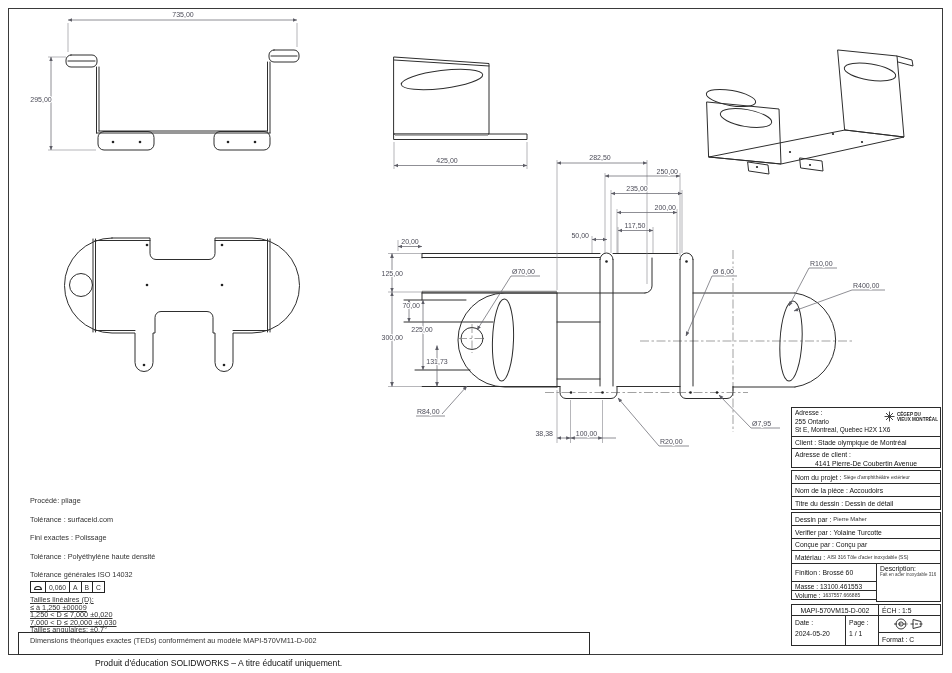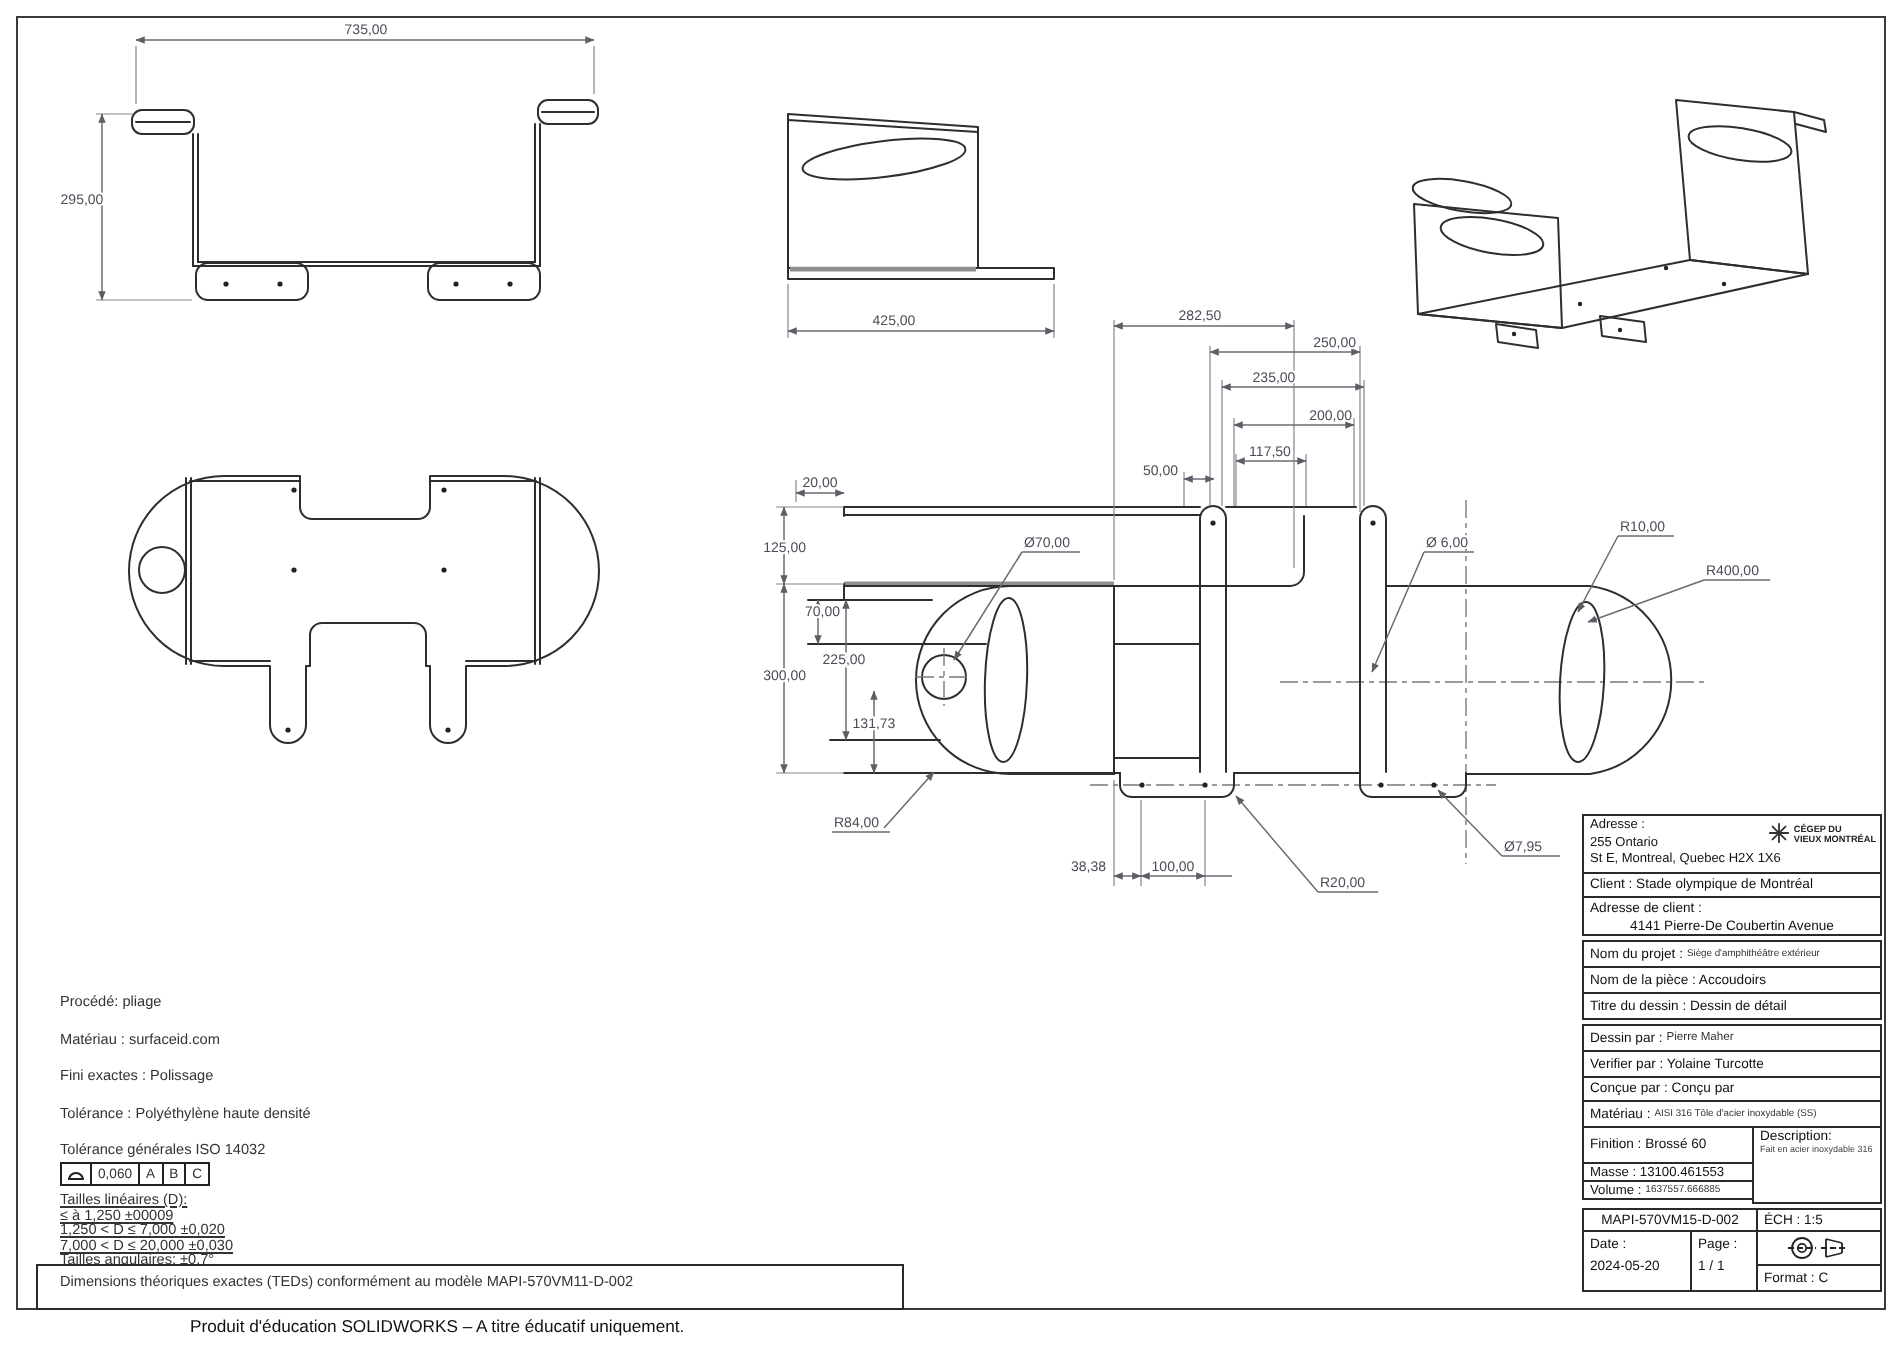--- a/index.html
+++ b/index.html
@@ -15,21 +15,21 @@
   .dimtx{font-size:7px;fill:#4c4c58;paint-order:stroke;stroke:#fff;stroke-width:2.2;stroke-linejoin:round;}
   
   .notes{position:absolute;left:30px;top:496px;font-size:7.3px;color:#333;}
   .notes .sp{margin:0 0 9.5px 0;}
   .notes .tt{margin:3px 0 2px 0;}
   .fcf{display:flex;margin:0 0 3px 0;}
   .fcf .c{border:1px solid #222;margin-left:-1px;padding:1px 3px;height:8px;display:flex;align-items:center;font-size:6.8px;background:#fff;}
   .fcf .c:first-child{margin-left:0;}
   .dome{width:8px;height:4.5px;border:1px solid #222;border-radius:8px 8px 0 0;box-sizing:border-box;margin-top:2px;}
   .tight{line-height:7.6px;margin:0;text-decoration:underline;}
-  .tedbox{position:absolute;left:18px;top:632px;width:434px;height:23px;border:1px solid #2a2a2a;box-sizing:border-box;padding:2.5px 0 0 11px;font-size:7.3px;line-height:9px;color:#333;background:#fff;}
+  .tedbox{position:absolute;left:18px;top:632px;width:572px;height:23px;border:1px solid #2a2a2a;box-sizing:border-box;padding:2.5px 0 0 11px;font-size:7.3px;line-height:9px;color:#333;background:#fff;}
   .footer{position:absolute;left:95px;top:658px;font-size:8.6px;font-weight:normal;color:#111;}
   
   .tb{position:absolute;left:791px;top:408px;width:150px;font-size:6.8px;color:#111;}
   .tb .cell{border:1px solid #2a2a2a;background:#fff;box-sizing:border-box;padding:1px 3px;margin-top:-1px;position:relative;}
   .tb .gap{height:3px;border:none;background:transparent;}
   .addr{height:30px;}
   .addr .lines{line-height:8.6px;font-size:6.5px;}
   .logo{position:absolute;right:2px;top:3px;display:flex;align-items:center;}
   .logo .star{width:11px;height:11px;margin-right:2px;}
   .logo .ltxt{font-size:4.6px;font-weight:bold;line-height:5px;color:#222;}
@@ -261,21 +261,21 @@
     <line class="dimln" x1="659" y1="446" x2="618" y2="398" marker-end="url(#ar)"></line>
     <text class="dimtx" x="660" y="443.5" text-anchor="start">R20,00</text>
     <line class="dimln" x1="751" y1="428" x2="780" y2="428"></line>
     <line class="dimln" x1="751" y1="428" x2="719" y2="395" marker-end="url(#ar)"></line>
     <text class="dimtx" x="752" y="425.5" text-anchor="start">Ø7,95</text>
   </g>
 </svg>
 
 <div class="notes">
   <div class="sp">Procédé: pliage</div>
-  <div class="sp">Matériau : surfaceid.com</div>
+  <div class="sp">Tolérance : surfaceid.com</div>
   <div class="sp">Fini exactes : Polissage</div>
   <div class="sp">Tolérance : Polyéthylène haute densité</div>
   <div class="tt">Tolérance générales ISO 14032</div>
   <div class="fcf">
     <div class="c">
         <span class="dome"></span>
       </div>
     <div class="c">0,060</div>
     <div class="c">A</div>
     <div class="c">B</div>

